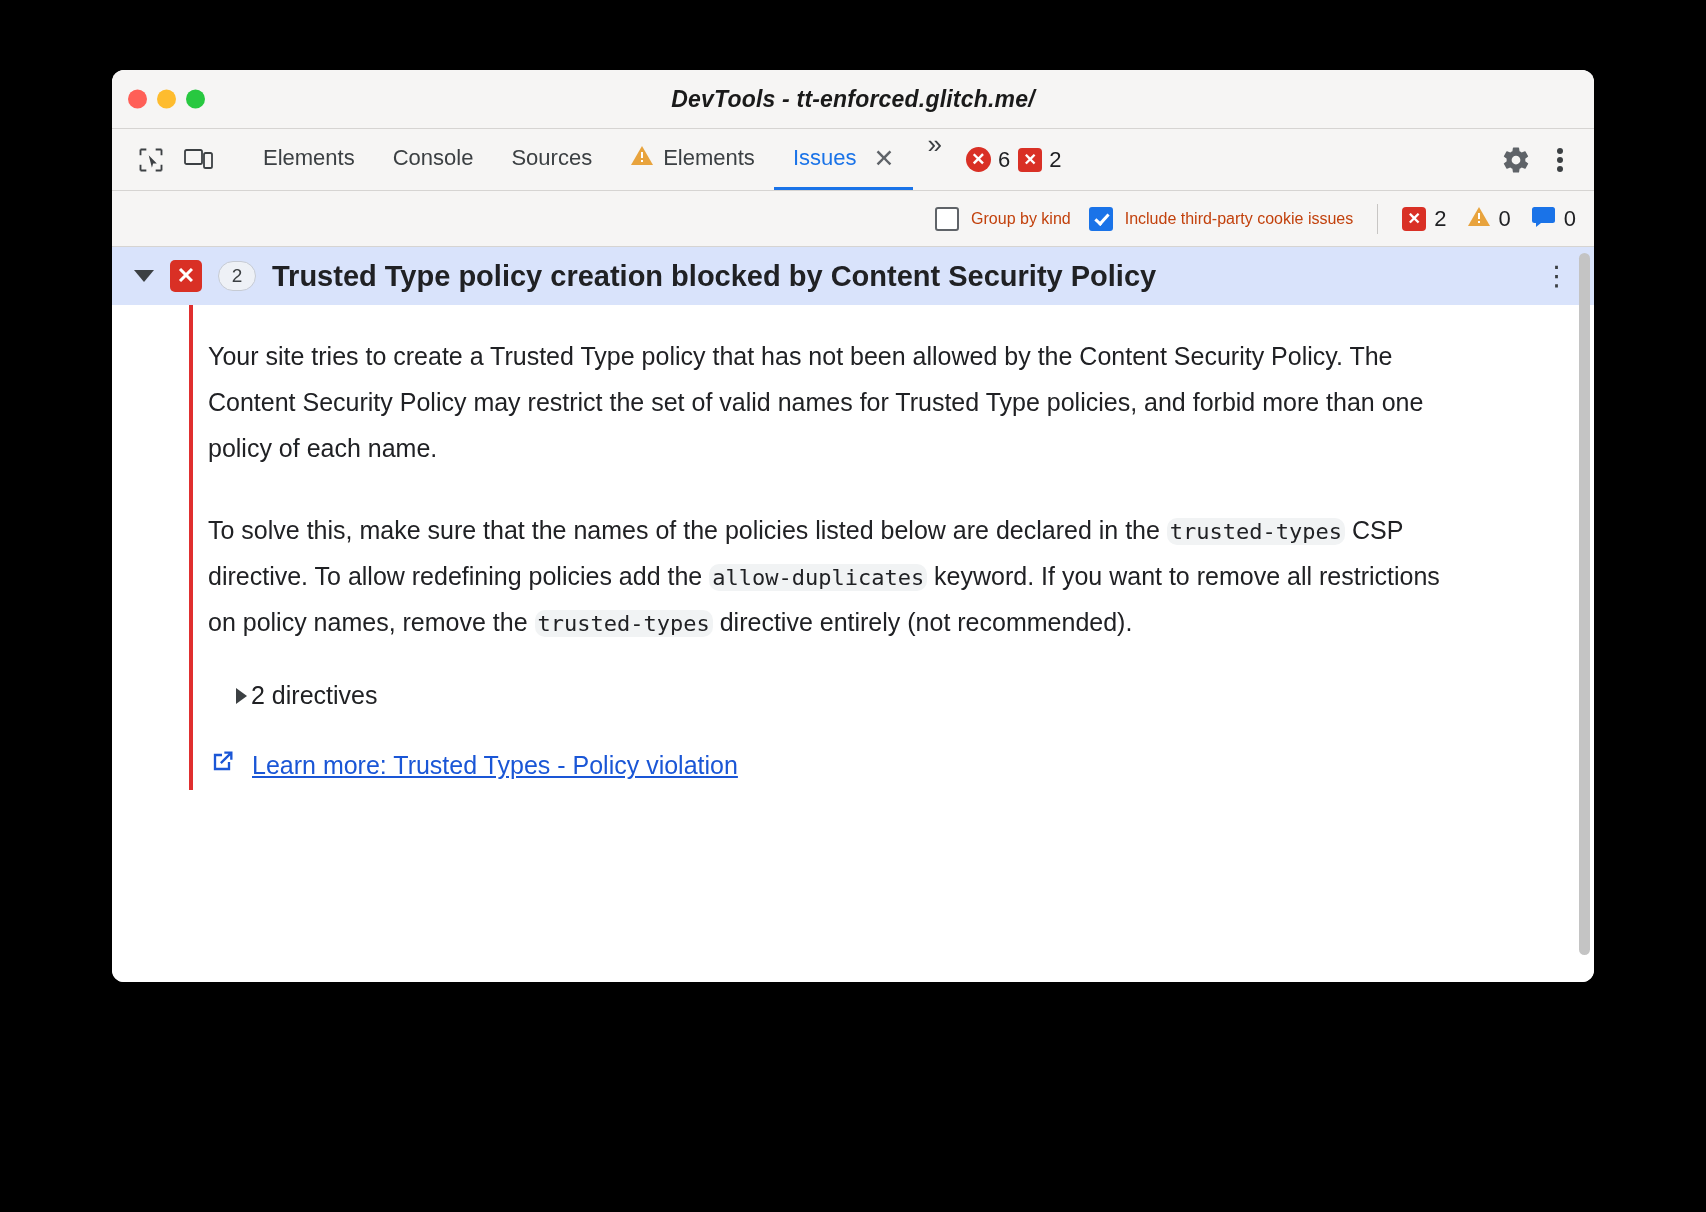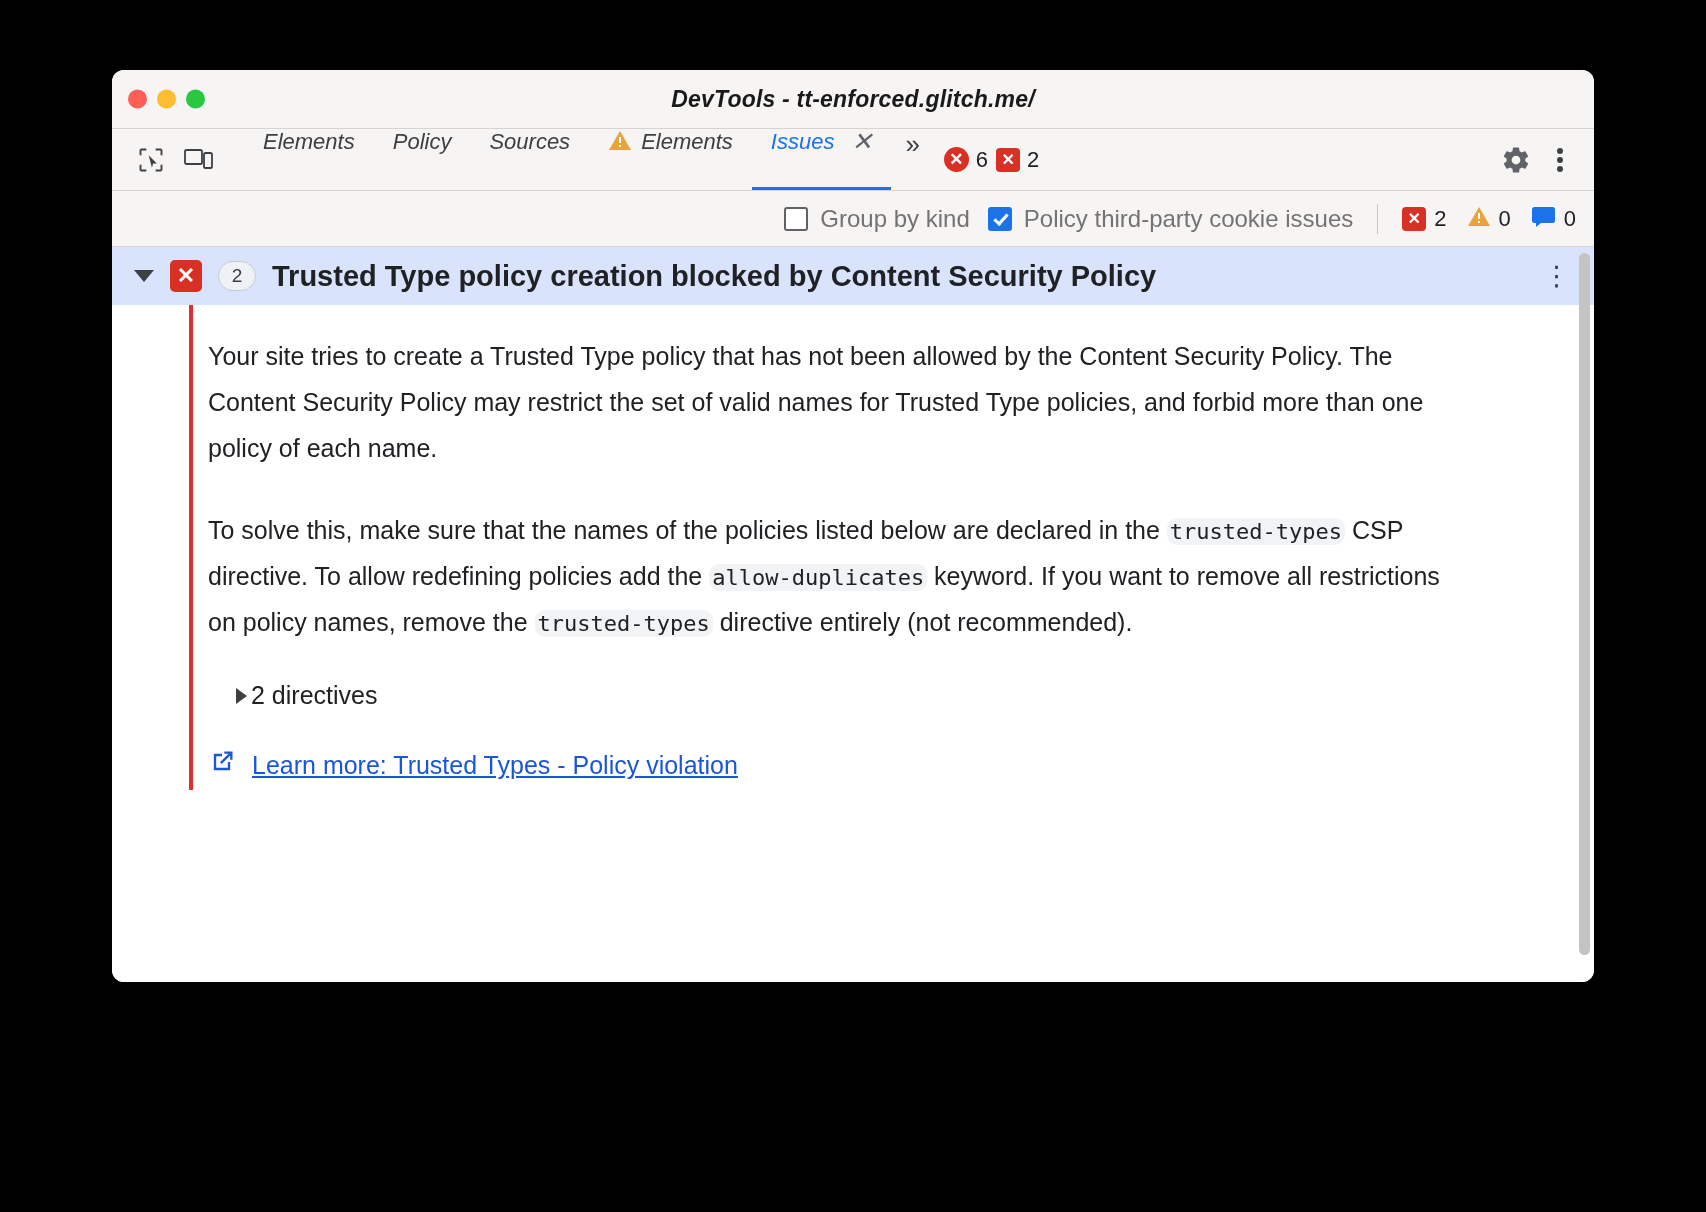--- a/index.html
+++ b/index.html
@@ -80,29 +80,28 @@
     cursor: pointer;
   }
   .tabs {
     display: flex;
     align-items: stretch;
     height: 100%;
     margin-left: 18px;
   }
   .tab {
     display: flex;
-    align-items: flex-start;
+    align-items: center;
     gap: 9px;
     padding: 0 19px;
     font-size: 22px;
     color: #3c4043;
     cursor: pointer;
     border-bottom: 3px solid transparent;
     box-sizing: border-box;
-    font-style: italic;
   }
   .tab.selected {
     color: #1a73e8;
     border-bottom: 3px solid #1a73e8;
   }
   .tab .close-x {
     font-size: 25px;
     color: #5f6368;
     margin-left: 8px;
     line-height: 1;
@@ -171,22 +170,22 @@
     align-items: center;
     justify-content: flex-end;
     padding: 0 18px;
     box-sizing: border-box;
     gap: 18px;
   }
   .check-item {
     display: flex;
     align-items: center;
     gap: 12px;
-    font-size: 24px;
-    color: #737373;
+    font-size: 16px;
+    color: #c2410c;
     cursor: pointer;
   }
   .cb {
     width: 24px;
     height: 24px;
     border: 2px solid #5f6368;
     border-radius: 3px;
     box-sizing: border-box;
     background: #fff;
   }
@@ -398,21 +397,21 @@
         <rect x="1" y="3" width="17" height="14" rx="1.6" stroke="#3c4043" stroke-width="1.8" fill="none"></rect>
         <rect x="20" y="6" width="8" height="15" rx="1.6" stroke="#3c4043" stroke-width="1.8" fill="none"></rect>
       </svg>
     </div>
 
     <div class="tabs">
       <div class="tab">
         <span>Elements</span>
       </div>
       <div class="tab">
-        <span>Policy</span>
+        <span>Console</span>
       </div>
       <div class="tab">
         <span>Sources</span>
       </div>
       <div class="tab">
         <span>
           <svg width="24" height="22" viewBox="0 0 24 22">
             <path d="M12 2l11 19H1z" fill="#e8a33d"></path>
             <rect x="11" y="8" width="2" height="6" fill="#fff"></rect>
             <rect x="11" y="16" width="2" height="2" fill="#fff"></rect>
@@ -454,21 +453,21 @@
     </div>
   </div>
 
   <div class="filterbar">
     <div class="check-item">
       <span class="cb"></span>
       <span>Group by kind</span>
     </div>
     <div class="check-item">
       <span class="cb checked"></span>
-      <span>Policy third-party cookie issues</span>
+      <span>Include third-party cookie issues</span>
     </div>
     <div class="vsep"></div>
     <div class="mini-counts">
       <div class="mini">
         <span class="badge-square-red">✕</span>
         <span>2</span>
       </div>
       <div class="mini">
         <span>
           <svg width="24" height="22" viewBox="0 0 24 22">

